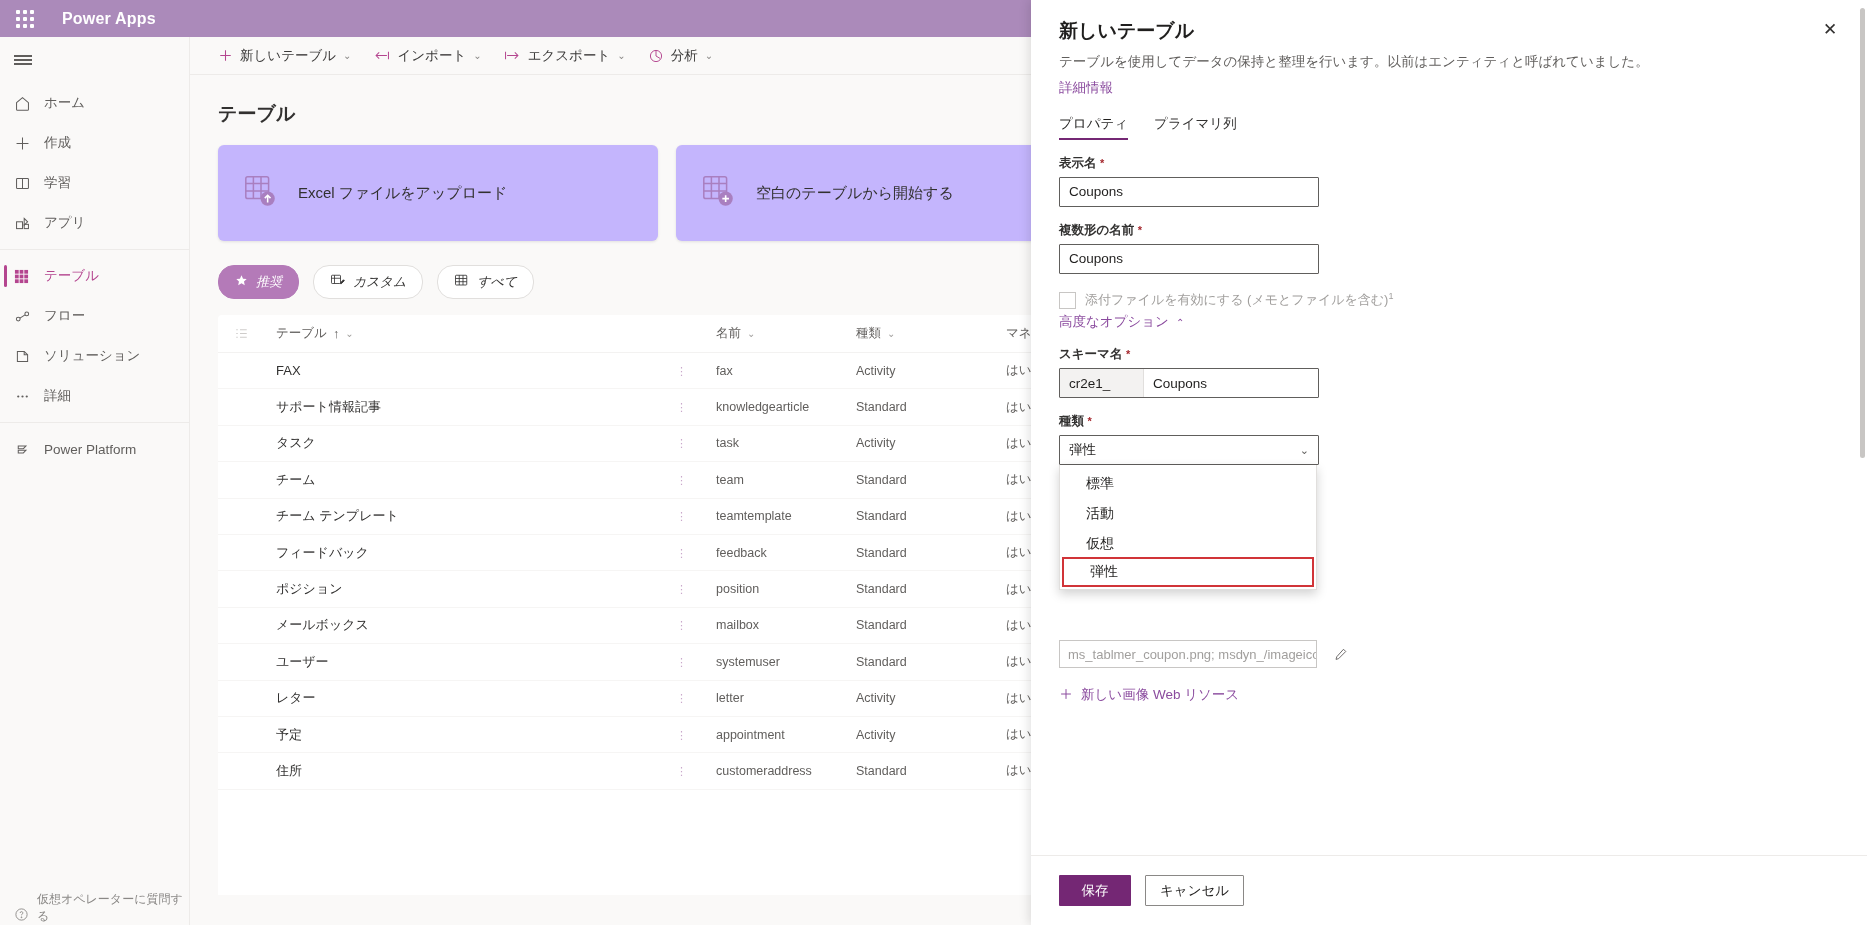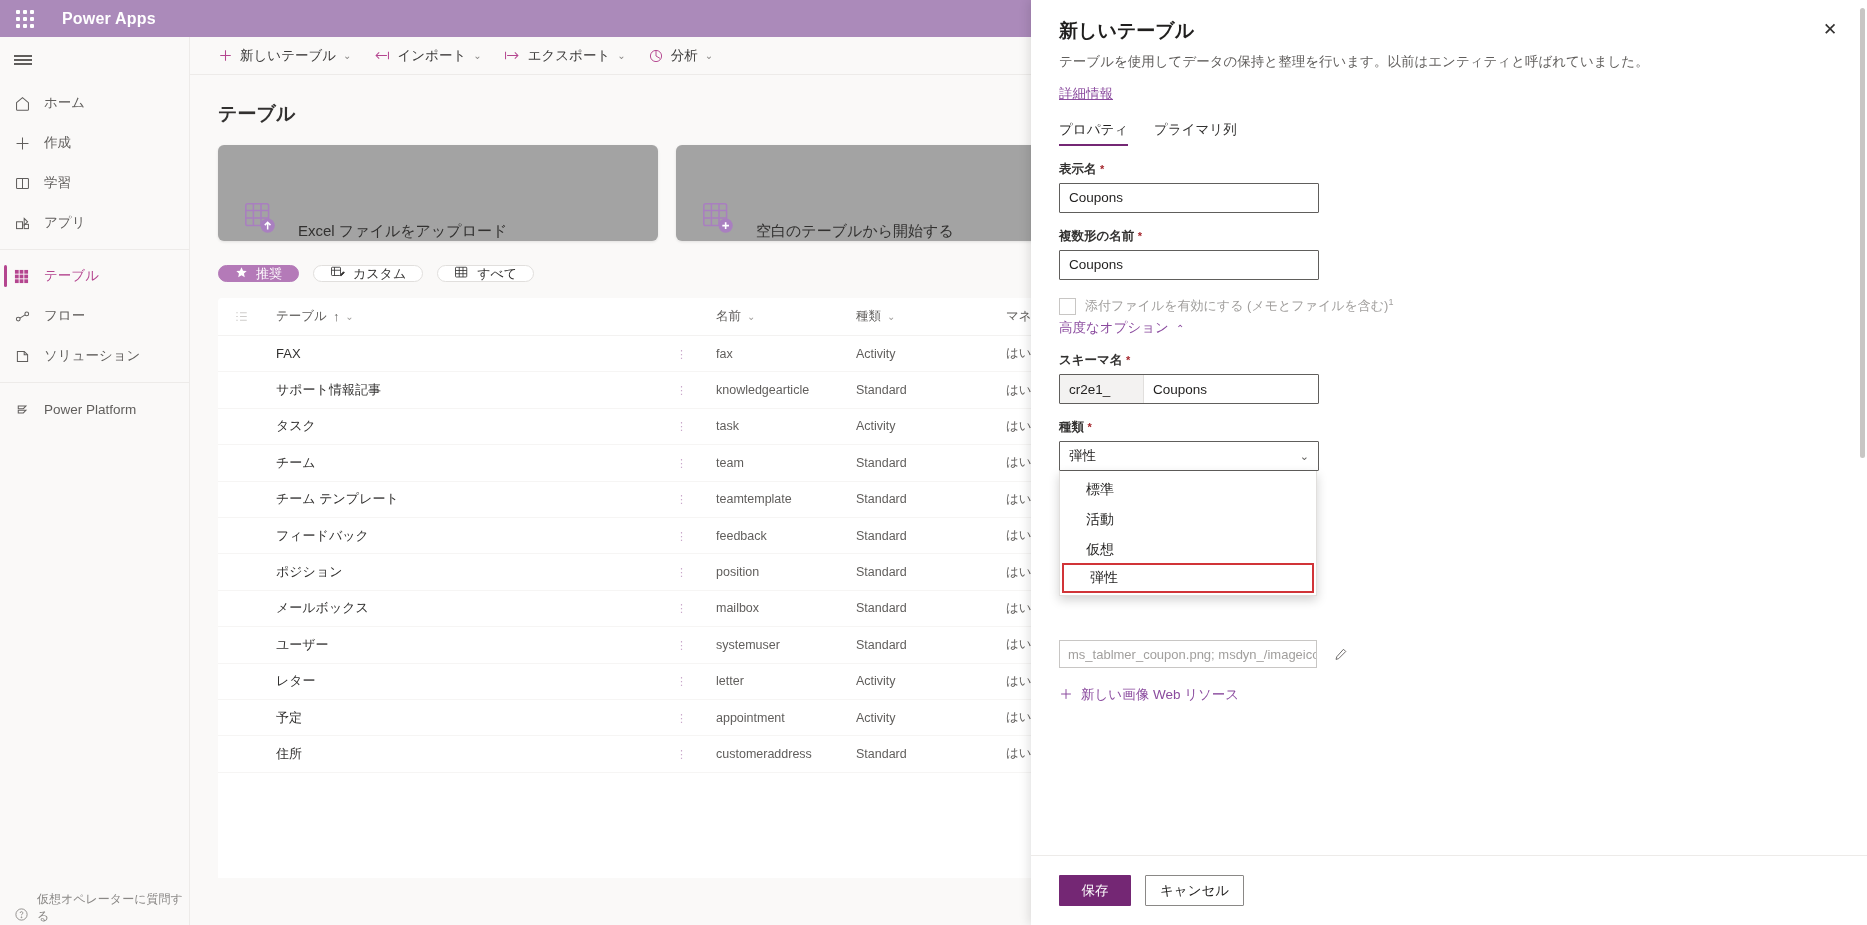--- a/index.html
+++ b/index.html
@@ -48,31 +48,31 @@
     padding-left: 28px; border-bottom: 1px solid #edebe9; background: #faf9f8;
   }
   .cmd { display: flex; align-items: center; gap: 7px; font-size: 13.5px; color: #3b3a39; cursor: pointer; }
   .cmd .ci { color: #b4458f; display: inline-flex; }
   .cmd .cv { color: #8a8886; font-size: 10px; }
 
   .page-title { font-size: 19px; font-weight: bold; color: #323130; padding: 26px 0 0 28px; }
 
   .cards { display: flex; gap: 18px; padding: 18px 28px 0 28px; }
   .card {
-    width: 440px; height: 96px; background: #a3a3a3; border-radius: 6px;
-    box-shadow: 0 1px 3px rgba(0,0,0,.10); display: flex; align-items: flex-end;
+    width: 440px; height: 96px; background: #c4b5fd; border-radius: 6px;
+    box-shadow: 0 1px 3px rgba(0,0,0,.10); display: flex; align-items: center;
     padding-left: 24px; gap: 18px; cursor: pointer;
   }
   .card-label { font-size: 15px; color: #323130; }
 
   .chips { display: flex; gap: 14px; padding: 24px 0 0 28px; align-items: center; }
   .chip {
-    height: 17px; border-radius: 16px; border: 1px solid #e1dfdd; background: #fff;
+    height: 34px; border-radius: 16px; border: 1px solid #e1dfdd; background: #fff;
     display: flex; align-items: center; gap: 8px; padding: 0 16px;
-    font-size: 13px; color: #323130; cursor: pointer;
+    font-size: 13px; color: #323130; cursor: pointer; font-style: italic;
   }
   .chip.sel { background: #b47ab8; border-color: #b47ab8; color: #fff; }
 
   .grid-wrap { margin: 16px 28px 0 28px; background: #fff; border-radius: 4px 4px 0 0; height: 580px; overflow: hidden; }
   .grid-head {
     display: flex; align-items: center; height: 38px; font-size: 12.5px; color: #605e5c;
     border-bottom: 1px solid #f3f2f1; padding-left: 16px;
   }
   .gh { display: flex; align-items: center; gap: 6px; }
   .gh .cv { color: #a19f9d; font-size: 10px; }
@@ -96,21 +96,21 @@
     display: flex; flex-direction: column;
   }
   .panel-inner { padding: 18px 28px 0 28px; flex: 1; position: relative; overflow: hidden; }
   .panel-close {
     position: absolute; top: 16px; right: 24px; width: 26px; height: 26px;
     display: flex; align-items: center; justify-content: center; color: #323130;
     font-size: 17px; cursor: pointer; background: none; border: none;
   }
   .panel-title { font-size: 19px; font-weight: bold; color: #201f1e; }
   .panel-desc { font-size: 13.5px; color: #605e5c; line-height: 1.62; margin-top: 7px; max-width: 720px; }
-  .panel-link { font-size: 13.5px; color: #8a4a9e; text-decoration: underline; cursor: pointer; display: inline-block; margin-top: 12px; }
+  .panel-link { font-size: 13.5px; color: #8a4a9e; cursor: pointer; display: inline-block; margin-top: 6px; }
 
   .tabs { display: flex; gap: 26px; margin-top: 18px; }
   .tab { font-size: 13.5px; color: #323130; padding-bottom: 7px; cursor: pointer; position: relative; }
   .tab.active { font-weight: normal; color: #201f1e; }
   .tab.active::after {
     content: ""; position: absolute; bottom: 0; left: 0; right: 0; height: 2px; background: #742774;
   }
 
   .field { margin-top: 15px; }
   .f-label { font-size: 12.5px; color: #323130; font-weight: bold; margin-bottom: 5px; }
@@ -288,20 +288,30 @@
     </div>
     <div class="nav-item">
       <span class="ico">
         <svg width="17" height="17" viewBox="0 0 20 20" fill="none" stroke="currentColor" stroke-width="1.2">
           <path d="M4 4h8l4 4v8H4z"></path>
             <path d="M12 4v4h4"></path>
           </svg>
       </span>
       <span class="lbl">ソリューション</span>
     </div>
+    <div class="nav-item">
+      <span class="ico">
+        <svg width="17" height="17" viewBox="0 0 20 20" fill="currentColor">
+          <circle cx="5" cy="10" r="1.3"></circle>
+            <circle cx="10" cy="10" r="1.3"></circle>
+            <circle cx="15" cy="10" r="1.3"></circle>
+          </svg>
+      </span>
+      <span class="lbl">詳細</span>
+    </div>
 
     <div class="nav-sep"></div>
 
     <div class="nav-item">
       <span class="ico">
         <svg width="17" height="17" viewBox="0 0 20 20" fill="none" stroke="currentColor" stroke-width="1.2">
           <path d="M5 6h9l-3 3H5z"></path>
             <path d="M5 11h9l-3 3H5z"></path>
           </svg>
       </span>

